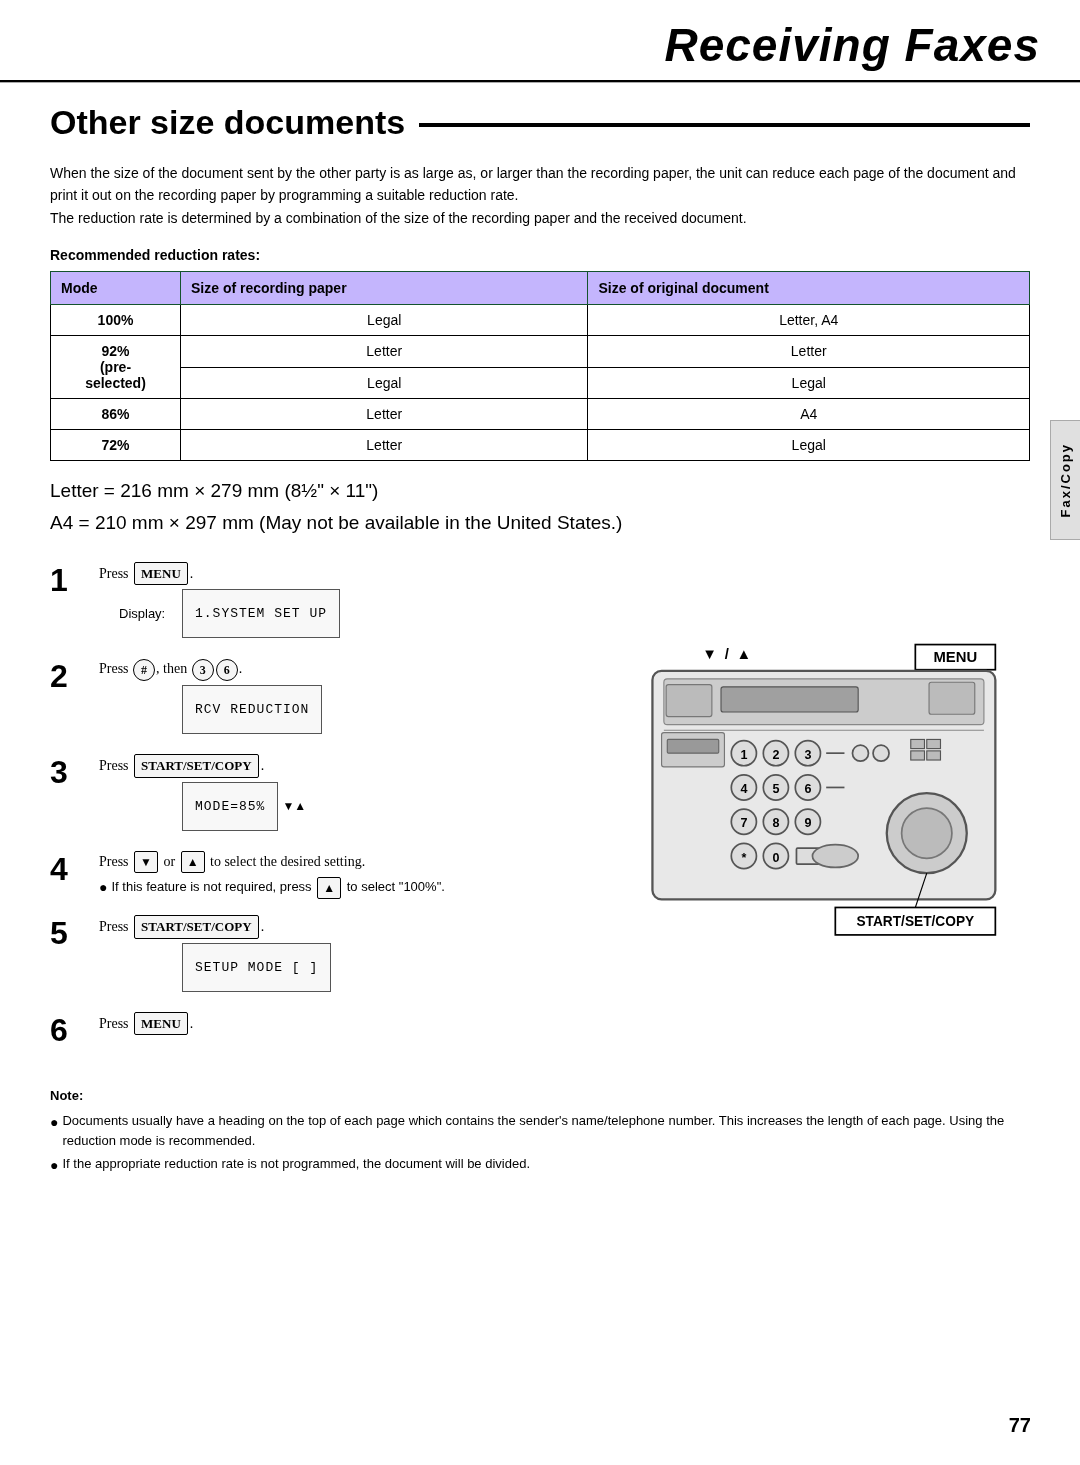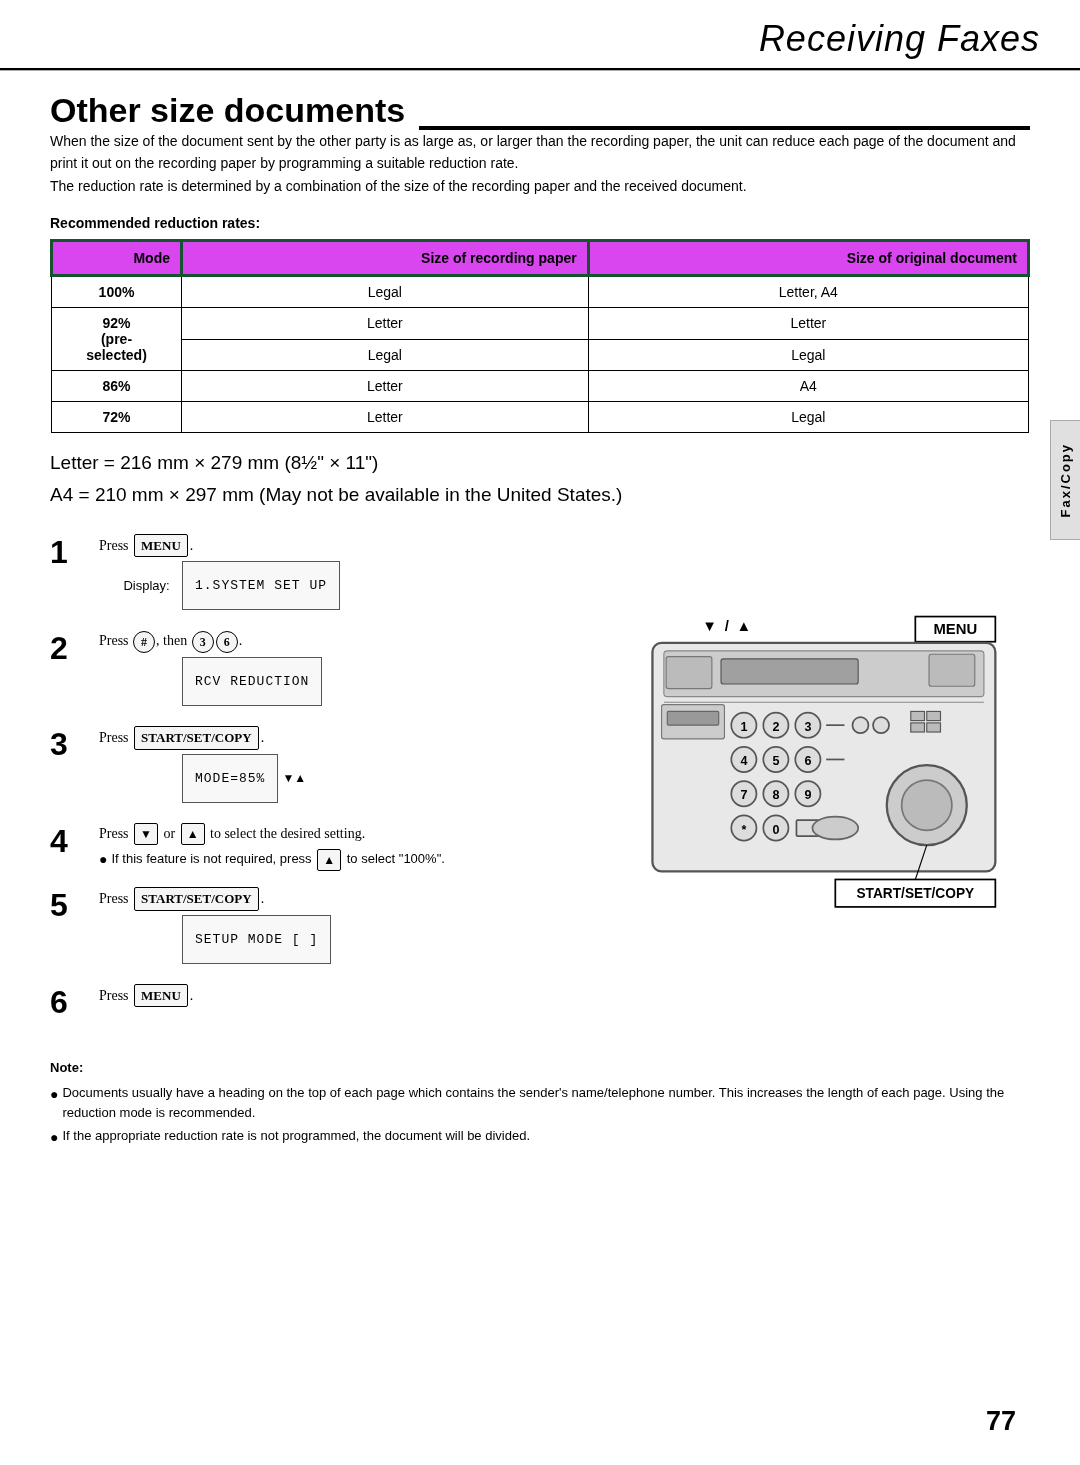--- a/index.html
+++ b/index.html
@@ -15,22 +15,22 @@
     }
 
     
     .header {
       display: flex;
       justify-content: flex-end;
       padding: 18px 40px 8px 40px;
       border-bottom: 2px solid #000;
     }
     .header-title {
-      font-size: 36px;
-      font-weight: normal;
+      font-size: 46px;
+      font-weight: bold;
       font-style: italic;
       letter-spacing: 1px;
     }
 
     
     .side-tab {
       position: absolute;
       right: 0;
       top: 420px;
       width: 30px;
@@ -52,21 +52,22 @@
     }
 
     
     .main {
       padding: 20px 50px 20px 50px;
     }
 
     
     .section-heading {
       display: flex;
-      align-items: flex-end;
+      align-items: center;
+      margin-bottom: 20px;
     }
     .section-heading h2 {
       font-size: 34px;
       font-weight: bold;
       white-space: nowrap;
       margin-right: 14px;
     }
     .heading-line {
       flex: 1;
       height: 4px;
@@ -88,24 +89,24 @@
       margin-bottom: 8px;
     }
 
     table.reduction-table {
       width: 100%;
       border-collapse: collapse;
       margin-bottom: 14px;
       font-size: 14px;
     }
     table.reduction-table th {
-      border: 3px solid #14532d;
+      border: 1px solid #14532d;
       padding: 8px 10px;
-      text-align: right;
-      background: #d946ef;
+      text-align: left;
+      background: #c4b5fd;
       font-weight: bold;
     }
     table.reduction-table td {
       border: 1px solid #000;
       padding: 7px 26px;
       text-align: center;
     }
     table.reduction-table .mode-col {
       font-weight: bold;
       width: 130px;
@@ -162,21 +163,20 @@
     .display-row {
       display: flex;
       align-items: center;
       margin-bottom: 6px;
       margin-left: 20px;
     }
     .display-label {
       font-size: 13px;
       margin-right: 8px;
       min-width: 55px;
-      text-align: center;
     }
     .display-box {
       border: 1.5px solid #555;
       padding: 16px 12px;
       font-family: 'Courier New', monospace;
       font-size: 13px;
       background: #f8f8f8;
       letter-spacing: 1px;
       display: inline-block;
     }
@@ -256,22 +256,22 @@
       margin-bottom: 2px;
     }
     .note-bullet .bullet-dot {
       margin-right: 4px;
     }
 
     
     .page-number {
       position: absolute;
       bottom: 28px;
-      right: 64px;
-      font-size: 27px;
+      right: 49px;
+      font-size: 20px;
       font-weight: bold;
     }
 
     
     .tri-arrows {
       font-size: 12px;
       margin-left: 4px;
       vertical-align: middle;
     }
 

